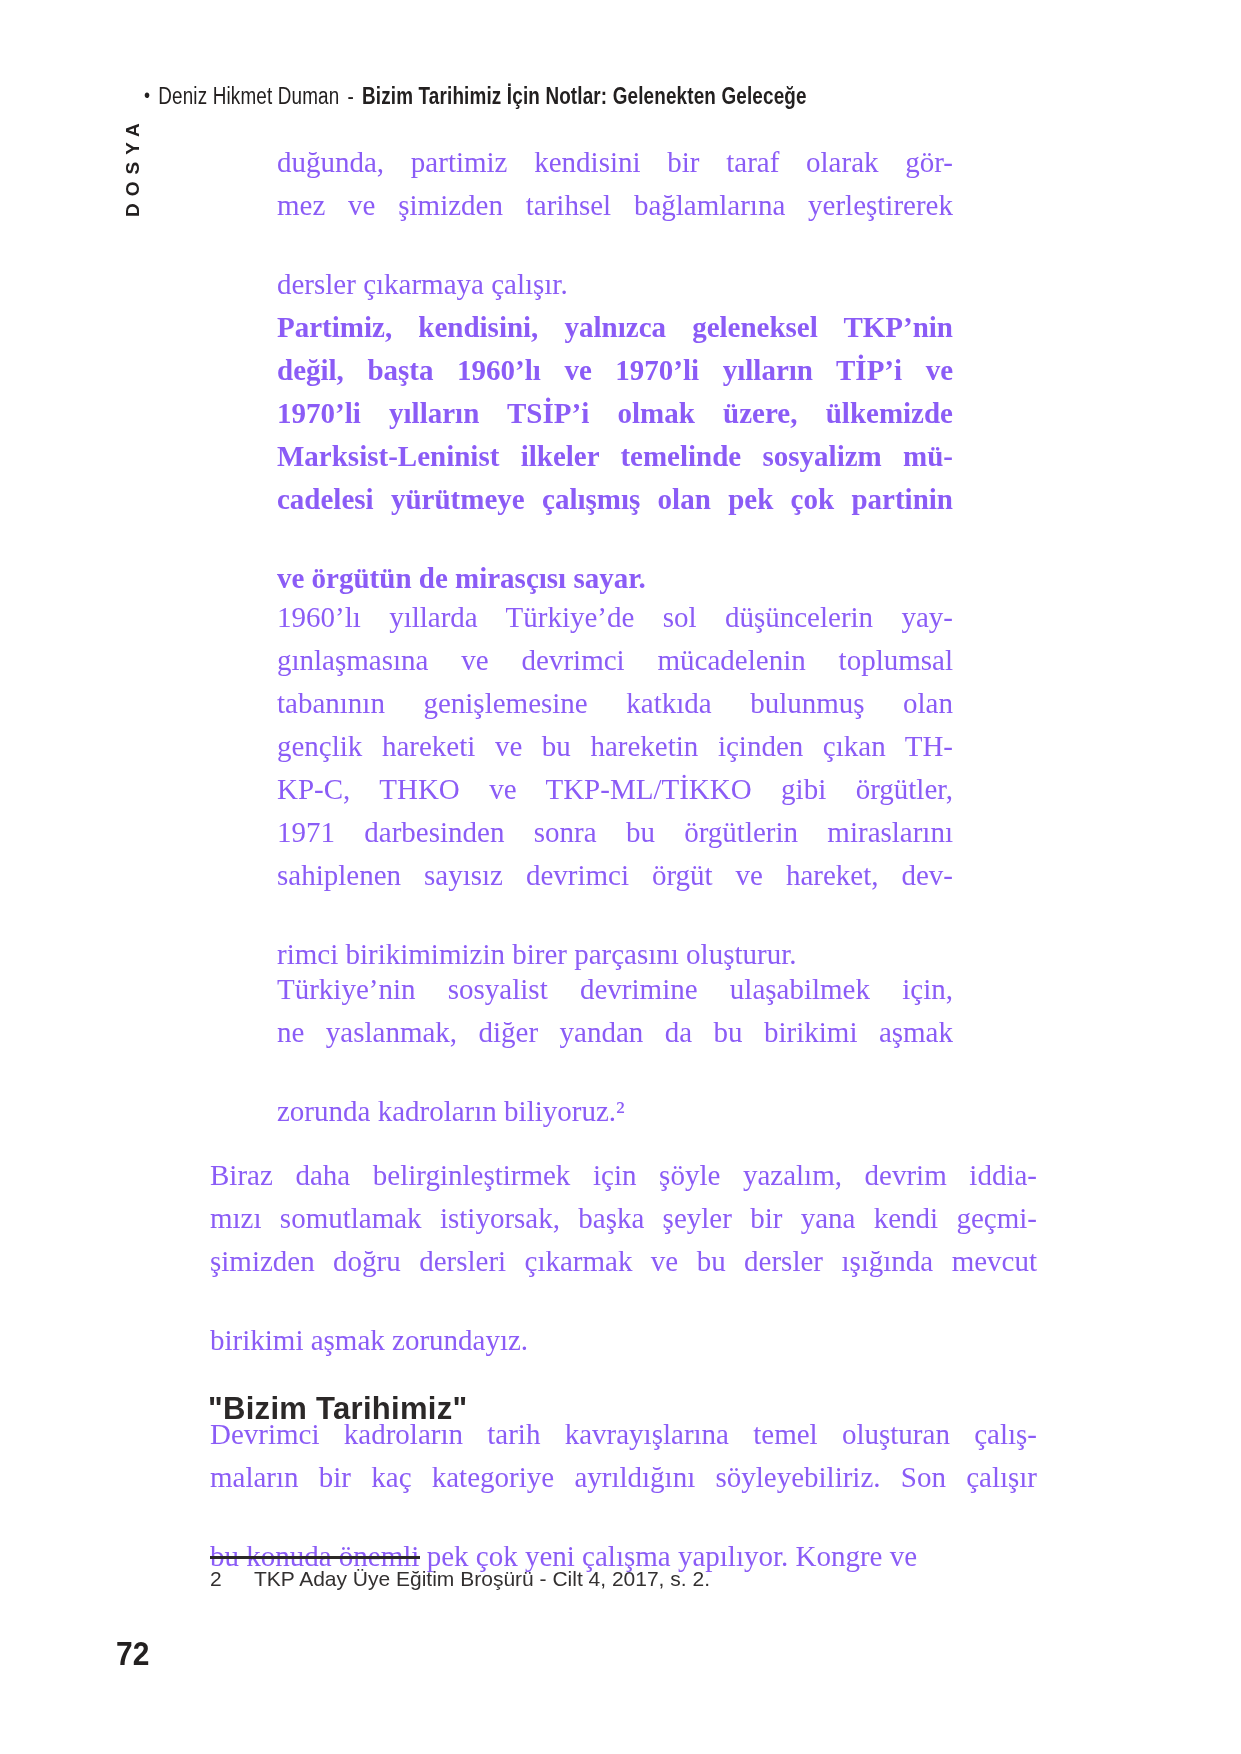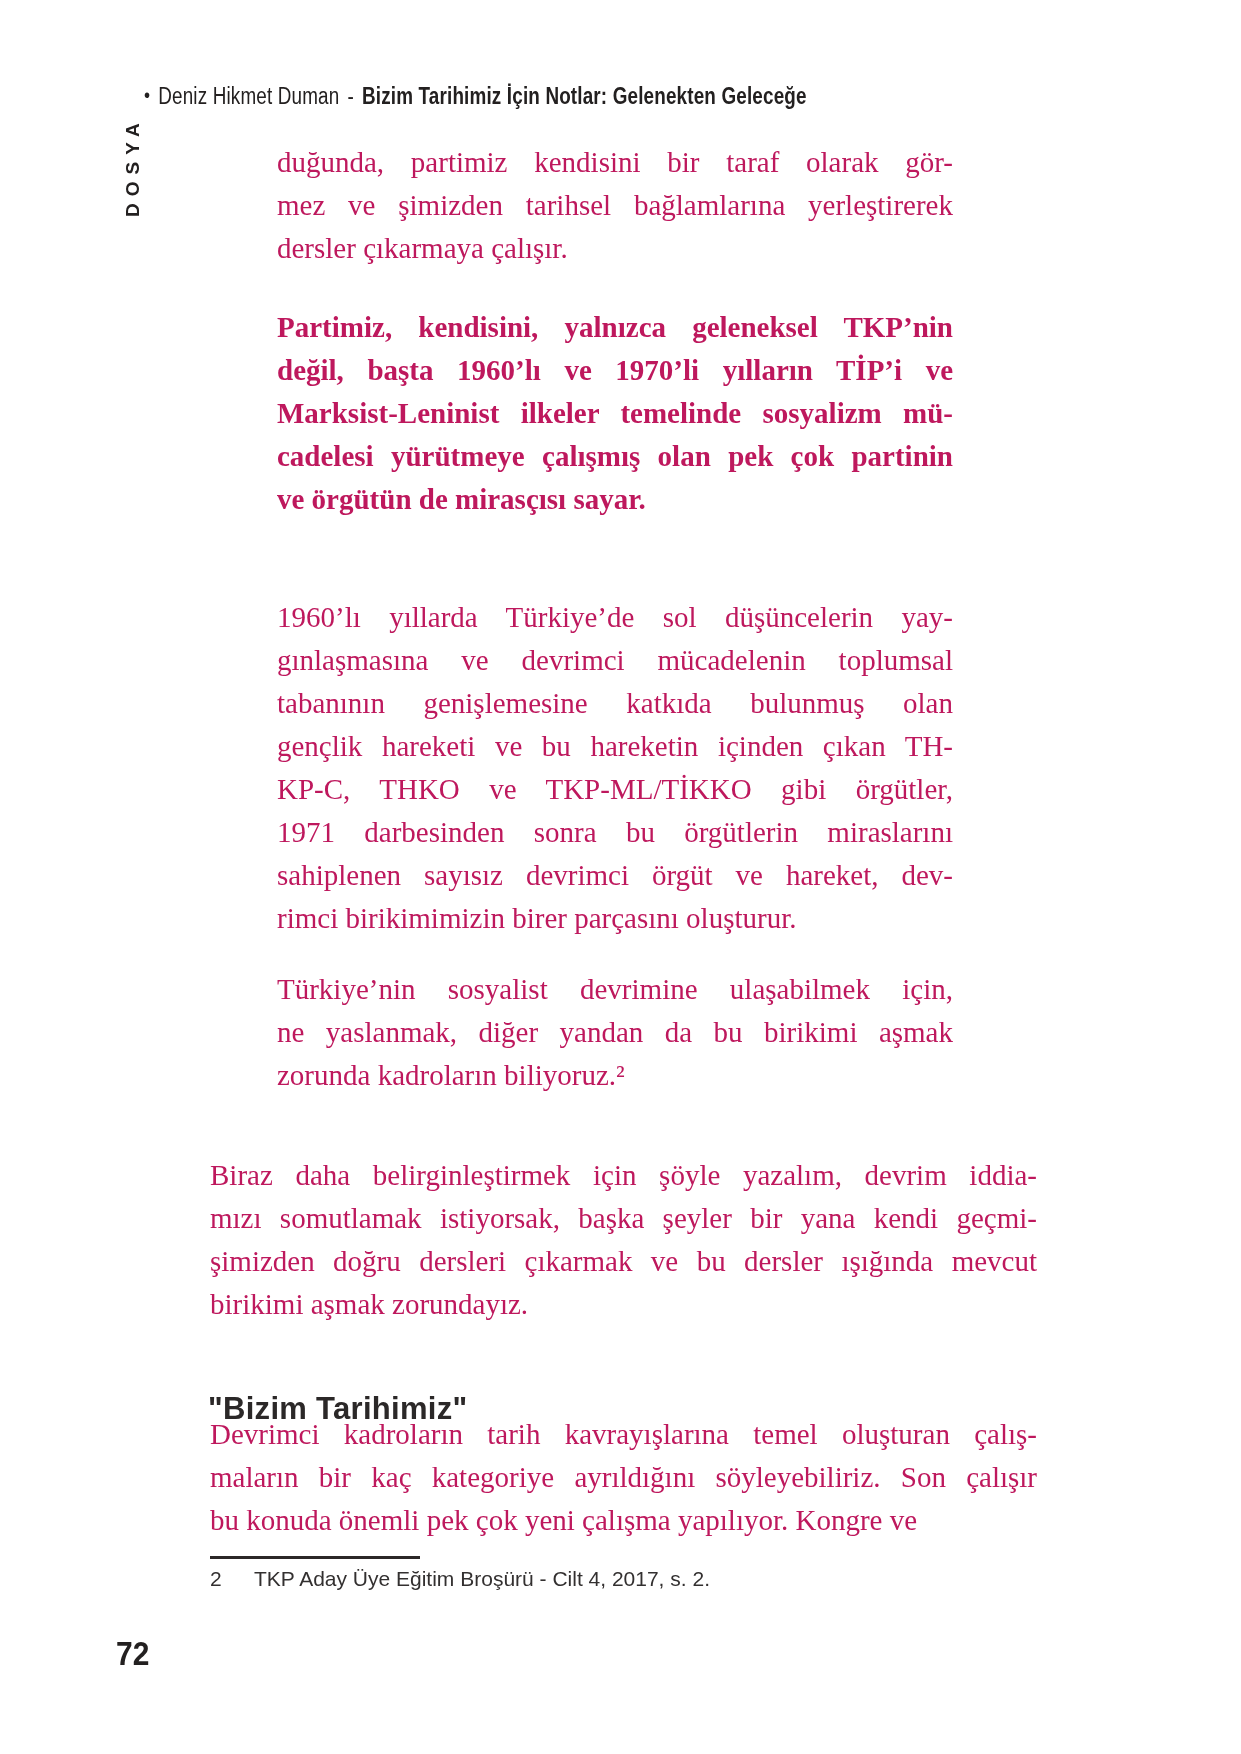--- a/index.html
+++ b/index.html
@@ -34,26 +34,26 @@
     transform:rotate(-90deg); transform-origin:0 0;
     font-family:"Liberation Sans", sans-serif;
     font-weight:700; font-size:19px; letter-spacing:7px;
     color:#232020; white-space:nowrap;
   }
 
   
   .quote, .para {
     position:absolute;
     font-size:29px; line-height:43px;
-    color:#be185d;
+    color:#8b5cf6;
   }
   .quote { left:277px; width:676px; }
   .para  { left:210px; width:827px; }
   .line      { text-align:justify; text-align-last:justify; }
-  .line.last { text-align-last:left; }
+  .line.last { text-align-last:left;margin-top:36px; }
 
   .q1 { top:141px; }
   .q2 { top:306px;font-weight:bold; }
   .q3 { top:596px; }
   .q4 { top:968px; }
   .p1 { top:1154px; }
   .p2 { top:1413px; }
 
   .section-heading {
     position:absolute; left:208px; top:1363px;
@@ -98,20 +98,21 @@
 
   <main>
     <section class="quote q1">
         <div class="line">duğunda, partimiz kendisini bir taraf olarak gör-</div>
         <div class="line">mez ve şimizden tarihsel bağlamlarına yerleştirerek</div>
         <div class="line last">dersler çıkarmaya çalışır.</div>
       </section>
     <section class="quote q2">
         <div class="line">Partimiz, kendisini, yalnızca geleneksel TKP’nin</div>
         <div class="line">değil, başta 1960’lı ve 1970’li yılların TİP’i ve</div>
+        <div class="line">1970’li yılların TSİP’i olmak üzere, ülkemizde</div>
         <div class="line">Marksist-Leninist ilkeler temelinde sosyalizm mü-</div>
         <div class="line">cadelesi yürütmeye çalışmış olan pek çok partinin</div>
         <div class="line last">ve örgütün de mirasçısı sayar.</div>
       </section>
     <section class="quote q3">
         <div class="line">1960’lı yıllarda Türkiye’de sol düşüncelerin yay-</div>
         <div class="line">gınlaşmasına ve devrimci mücadelenin toplumsal</div>
         <div class="line">tabanının genişlemesine katkıda bulunmuş olan</div>
         <div class="line">gençlik hareketi ve bu hareketin içinden çıkan TH-</div>
         <div class="line">KP-C, THKO ve TKP-ML/TİKKO gibi örgütler,</div>

